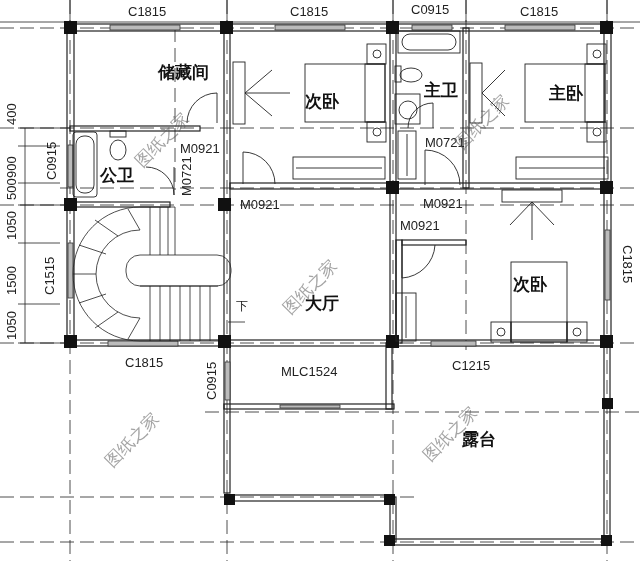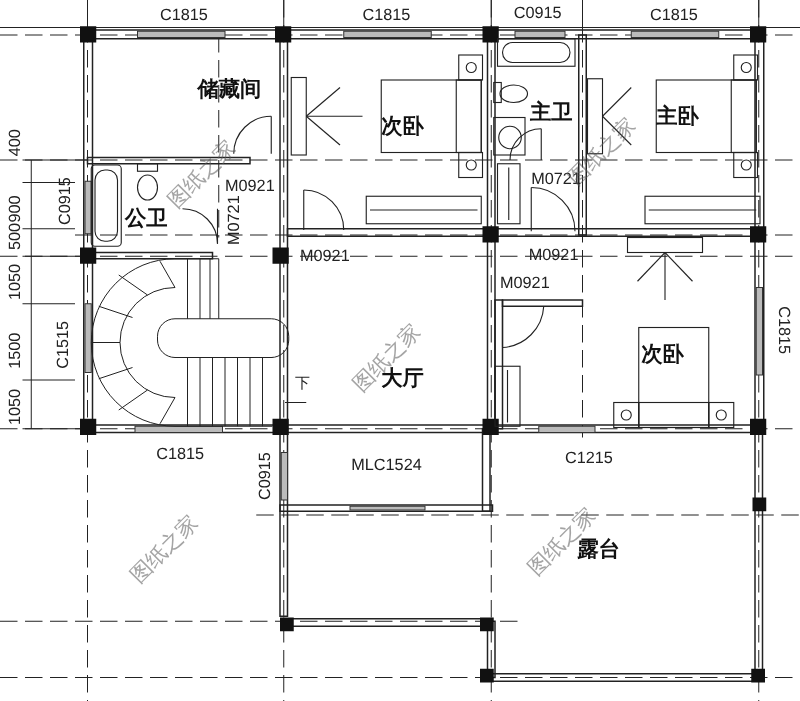--- a/index.html
+++ b/index.html
@@ -233,21 +233,21 @@
 <div class="lbl rot" style="left:5px;top:240px;">1050</div>
 <div class="lbl rot" style="left:5px;top:295px;">1500</div>
 <div class="lbl rot" style="left:5px;top:340px;">1050</div>
 
 <div class="lbl rot" style="left:45px;top:180px;">C0915</div>
 <div class="lbl rot" style="left:43px;top:295px;">C1515</div>
 
 <div class="room" style="left:118px;top:64px;margin-left:40px;">储藏间</div>
 <div class="room" style="left:305px;top:93px;">次卧</div>
 <div class="room" style="left:424px;top:82px;">主卫</div>
-<div class="room" style="left:525px;top:85px;">主卧</div>
+<div class="room" style="left:549px;top:85px;">主卧</div>
 <div class="room" style="left:100px;top:167px;text-align:right;">公卫</div>
 <div class="room" style="left:305px;top:295px;">大厅</div>
 <div class="room" style="left:513px;top:276px;">次卧</div>
 <div class="room" style="left:462px;top:431px;font-family:Liberation Serif, serif;">露台</div>
 
 <div class="lbl" style="left:180px;top:142px;">M0921</div>
 <div class="lbl rot" style="left:180px;top:196px;">M0721</div>
 <div class="lbl" style="left:240px;top:198px;">M0921</div>
 <div class="lbl" style="left:425px;top:136px;">M0721</div>
 <div class="lbl" style="left:423px;top:197px;">M0921</div>

